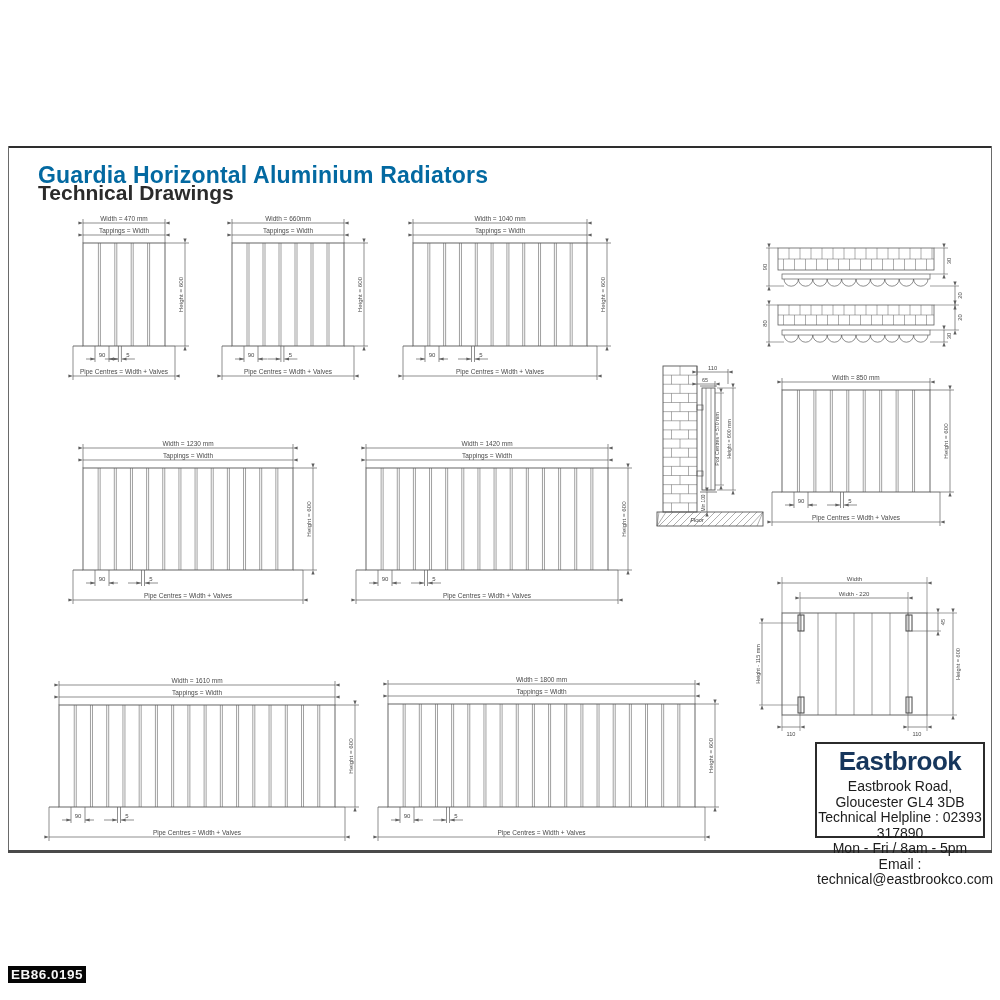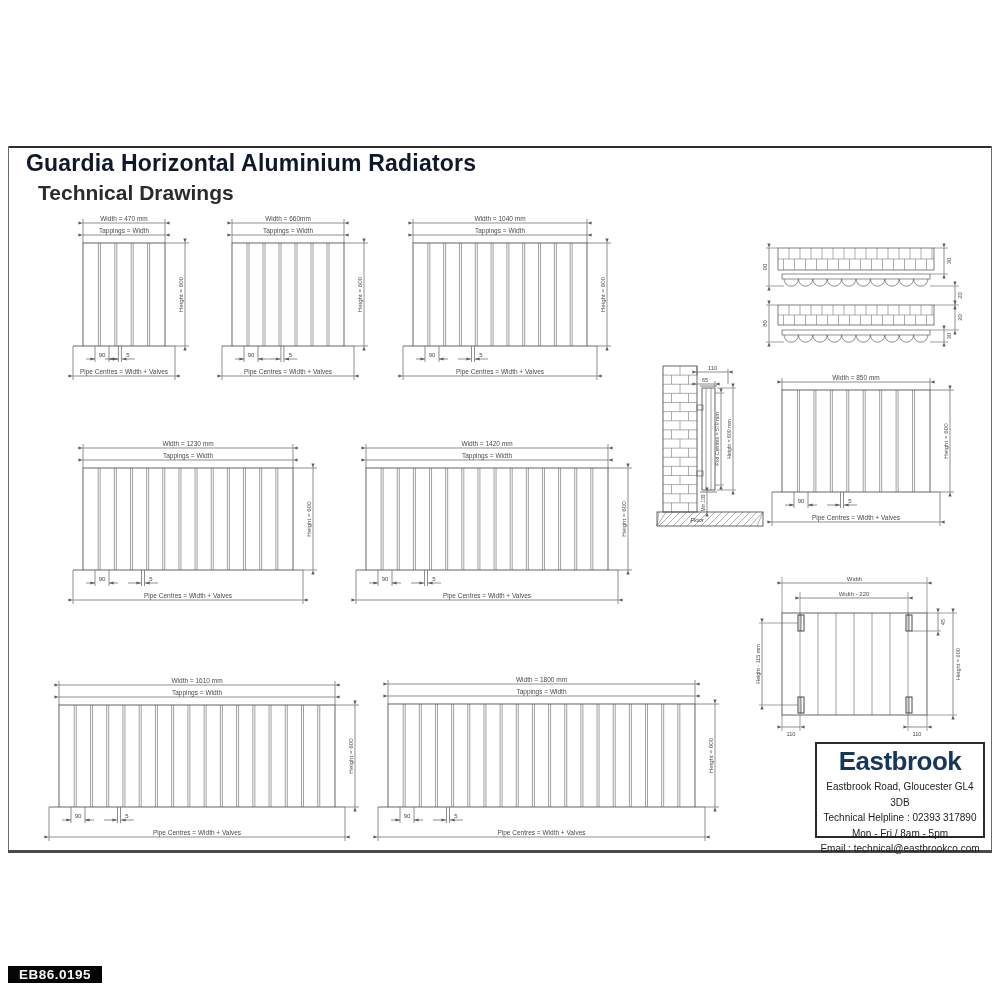--- a/index.html
+++ b/index.html
@@ -7,33 +7,33 @@
        font-family:"Liberation Sans",sans-serif;overflow:hidden;}
   .hairline{position:absolute;background:#2e2e2e;}
   #page-title{position:absolute;left:26px;top:150px;font-size:23px;font-weight:bold;color:#1f1f1f;letter-spacing:0.2px;}
   #page-subtitle{position:absolute;left:26px;top:181px;font-size:21px;font-weight:700;color:#2b2b2b;margin-left:12px;}
   .drawing{position:absolute;}
   svg text{font-family:"Liberation Sans",sans-serif;}
   #brand-box{position:absolute;left:815px;top:742px;width:170px;height:96px;
              border:2px solid #2b2b2b;text-align:center;box-sizing:border-box;padding-top:5px;}
   .brand-logo-row{display:flex;justify-content:center;align-items:center;gap:5px;height:30px;flex-direction:column;}
   .brand-name{font-size:26px;font-weight:bold;letter-spacing:-0.5px;}
-  .brand-line{font-size:10px;color:#1c1c1c;line-height:15.5px;}
+  .brand-line{font-size:14px;color:#1c1c1c;line-height:15.5px;}
   #doc-code{position:absolute;left:8px;top:966px;background:#050505;color:#f7f7f7;
-            font-size:13.5px;font-weight:bold;padding:1px 11px;letter-spacing:0.5px;}
+            font-size:13.5px;font-weight:bold;padding:1px 3px;letter-spacing:0.5px;}
 </style>
 </head>
 <body>
 
 <div class="hairline" style="left:8px;top:146px;width:984px;height:2px;"></div>
 <div class="hairline" style="left:8px;top:146px;width:1px;height:707px;background:#6a6a6a;"></div>
 <div class="hairline" style="left:991px;top:146px;width:1px;height:707px;background:#6a6a6a;"></div>
 <div class="hairline" style="left:8px;top:850px;width:984px;height:3px;background:#4a4a4a;"></div>
 
-<h1 id="page-title" style="margin: 0px; color: #0f172a;">Guardia Horizontal Aluminium Radiators</h1>
+<h1 id="page-title" style="margin: 12px; color: #0369a1;">Guardia Horizontal Aluminium Radiators</h1>
 <div id="page-subtitle">Technical Drawings</div>
 
 <div id="rad0" class="drawing" style="left: 67px; top: 213px;"><svg width="134" height="183">
       <rect x="16" y="30" width="82" height="103" fill="none" stroke="#555" stroke-width="0.9"></rect>
       <line x1="31.4" y1="30" x2="31.4" y2="133" stroke="#5f5f5f" stroke-width="0.6"></line>
       <line x1="33.4" y1="30" x2="33.4" y2="133" stroke="#5f5f5f" stroke-width="0.6"></line>
       <line x1="47.8" y1="30" x2="47.8" y2="133" stroke="#5f5f5f" stroke-width="0.6"></line>
       <line x1="49.8" y1="30" x2="49.8" y2="133" stroke="#5f5f5f" stroke-width="0.6"></line>
       <line x1="64.2" y1="30" x2="64.2" y2="133" stroke="#5f5f5f" stroke-width="0.6"></line>
       <line x1="66.2" y1="30" x2="66.2" y2="133" stroke="#5f5f5f" stroke-width="0.6"></line>

